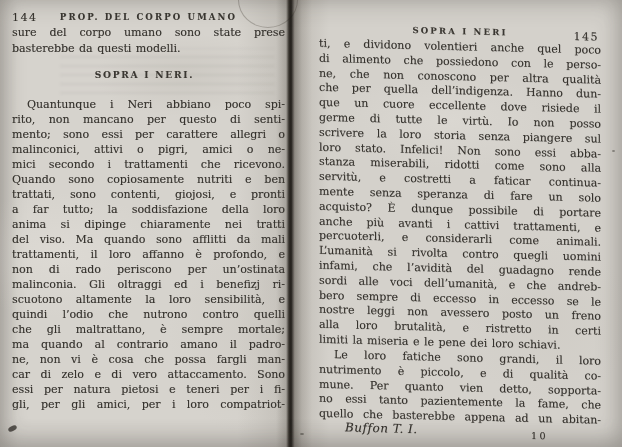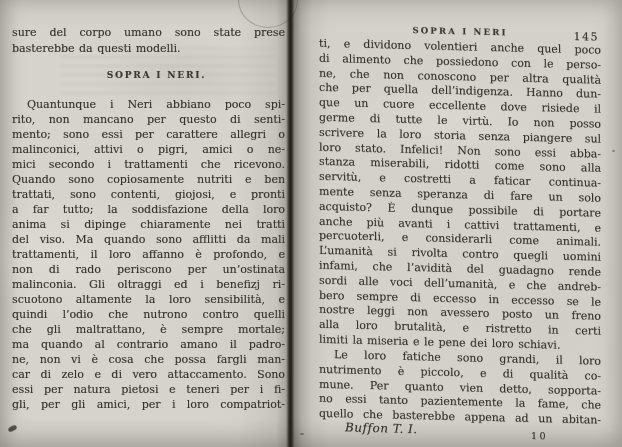--- a/index.html
+++ b/index.html
@@ -50,21 +50,20 @@
     position:absolute;left:0;right:0;top:1px;text-align:center;
     font-size:8.5px;font-weight:700;letter-spacing:2.2px;color:#3a3732;
     text-shadow:0.3px 0.3px 0 rgba(58,55,50,0.3);
   }
   .left-intro{position:absolute;top:25px;left:12px;width:273px;z-index:2;}
   .left-intro .tline{line-height:16px;height:16px;}
   .section-heading{
     position:absolute;top:70px;left:0;width:289px;text-align:center;z-index:2;
     font-size:9px;font-weight:700;letter-spacing:1.8px;color:#3a3732;
     text-shadow:0.3px 0.3px 0 rgba(58,55,50,0.3);
-    padding-left:12px;
   }
   .left-para{position:absolute;top:97px;left:12px;width:273px;z-index:2;}
   
   .right-skew{position:absolute;inset:0;transform:skewY(1.4deg);transform-origin:0 0;z-index:2;}
   .right-header{position:absolute;top:21px;left:30px;width:282px;height:14px;}
   .right-header .pagenum{position:absolute;right:2px;top:2px;}
   .right-para1{position:absolute;top:36px;left:30px;width:282px;}
   .right-para1 .tline{line-height:14.8px;height:14.8px;}
   .right-para2{position:absolute;top:347px;left:30px;width:282px;}
   .right-para2 .tline{line-height:14.8px;height:14.8px;}
@@ -86,20 +85,24 @@
   .speck3{position:absolute;left:300px;top:433px;width:4px;height:2px;border-radius:50%;
     background:rgba(60,56,50,0.5);z-index:5;}
 </style>
 </head>
 <body>
 
 <div class="scan">
 
   <div class="page page-left">
     <div class="ghost-showthrough"></div>
+    <div class="left-header">
+      <span class="pagenum">144</span>
+      <span class="running">PROP. DEL CORPO UMANO</span>
+    </div>
     <div class="left-intro lines end-left">
         <div class="tline">sure del corpo umano sono state prese</div>
         <div class="tline">basterebbe da questi modelli.</div>
       </div>
     <div class="section-heading">SOPRA I NERI.</div>
     <div class="left-para lines indent-first">
         <div class="tline">Quantunque i Neri abbiano poco spi-</div>
         <div class="tline">rito, non mancano per questo di senti-</div>
         <div class="tline">mento; sono essi per carattere allegri o</div>
         <div class="tline">malinconici, attivi o pigri, amici o ne-</div>

